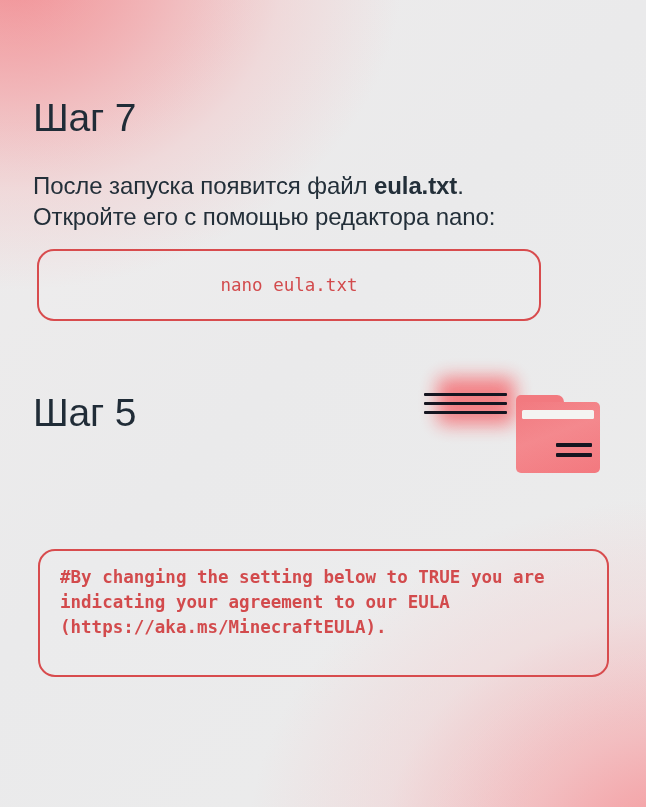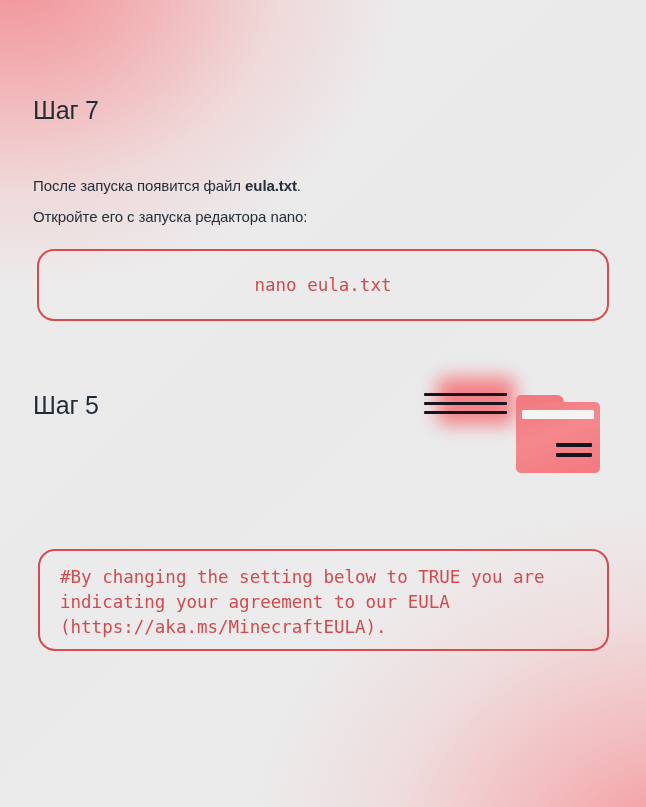--- a/index.html
+++ b/index.html
@@ -35,32 +35,32 @@
     background-image:
       repeating-linear-gradient(0deg, rgba(255,255,255,0.055) 0px, rgba(0,0,0,0.02) 1px, rgba(255,255,255,0.05) 2px),
       repeating-linear-gradient(90deg, rgba(0,0,0,0.018) 0px, rgba(255,255,255,0.05) 1px, rgba(0,0,0,0.015) 2px);
     mix-blend-mode: overlay;
   }
 
   .heading {
     position: absolute;
     left: 33px;
     color: #1f2b36;
-    font-size: 25px;
+    font-size: 39px;
     font-weight: 400;
     letter-spacing: -0.2px;
     line-height: 1;
     white-space: nowrap;
   }
 
   .body-text {
     position: absolute;
     left: 33px;
     color: #222e38;
-    font-size: 15px;
+    font-size: 24px;
     font-weight: 400;
     line-height: 31px;
     letter-spacing: -0.1px;
     white-space: nowrap;
   }
   .body-text b { font-weight: 700; }
 
   .code-box {
     position: absolute;
     border: 2px solid #d84a4c;
@@ -72,36 +72,37 @@
     font-family: "DejaVu Sans Mono", "Liberation Mono", monospace;
     color: #d2494b;
     font-size: 17.5px;
     line-height: 25px;
     white-space: pre;
   }
 
   #cmd-box {
     left: 37px;
     top: 249px;
-    width: 572px;
+    width: 504px;
     height: 72px;
   }
   #cmd-box .code-text {
     position: absolute;
     left: 0; right: 0;
     top: 50%;
     transform: translateY(-50%);
     text-align: center;
   }
 
   #eula-box {
     left: 38px;
     top: 549px;
     width: 571px;
-    height: 102px;
+    height: 128px;
+    font-weight: bold;
   }
   #eula-box .code-text {
     position: absolute;
     left: 20px;
     top: 14px;
   }
 
   
   #folder-art {
     position: absolute;
@@ -180,21 +181,21 @@
   #folder-line-1 { top: 48px; }
   #folder-line-2 { top: 58px; }
 </style>
 </head>
 <body>
 
 <div id="slide">
 
   <div class="heading" style="top:98px;">Шаг 7</div>
 
-  <div class="body-text" style="top:170px;"><span>После запуска появится файл </span><b>eula.txt</b><span>.</span><br><span>Откройте его с запуска редактора nano:</span></div>
+  <div class="body-text" style="top:170px;"><span>После запуска появится файл </span><b>eula.txt</b><span>.</span><br><span>Откройте его с помощью редактора nano:</span></div>
 
   <div class="code-box" id="cmd-box">
     <div class="code-text">nano eula.txt</div>
   </div>
 
   <div class="heading" style="top:393px;">Шаг 5</div>
 
   <div id="folder-art">
     <div id="blur-rect"></div>
     <div class="doc-line" id="doc-line-1"></div>

